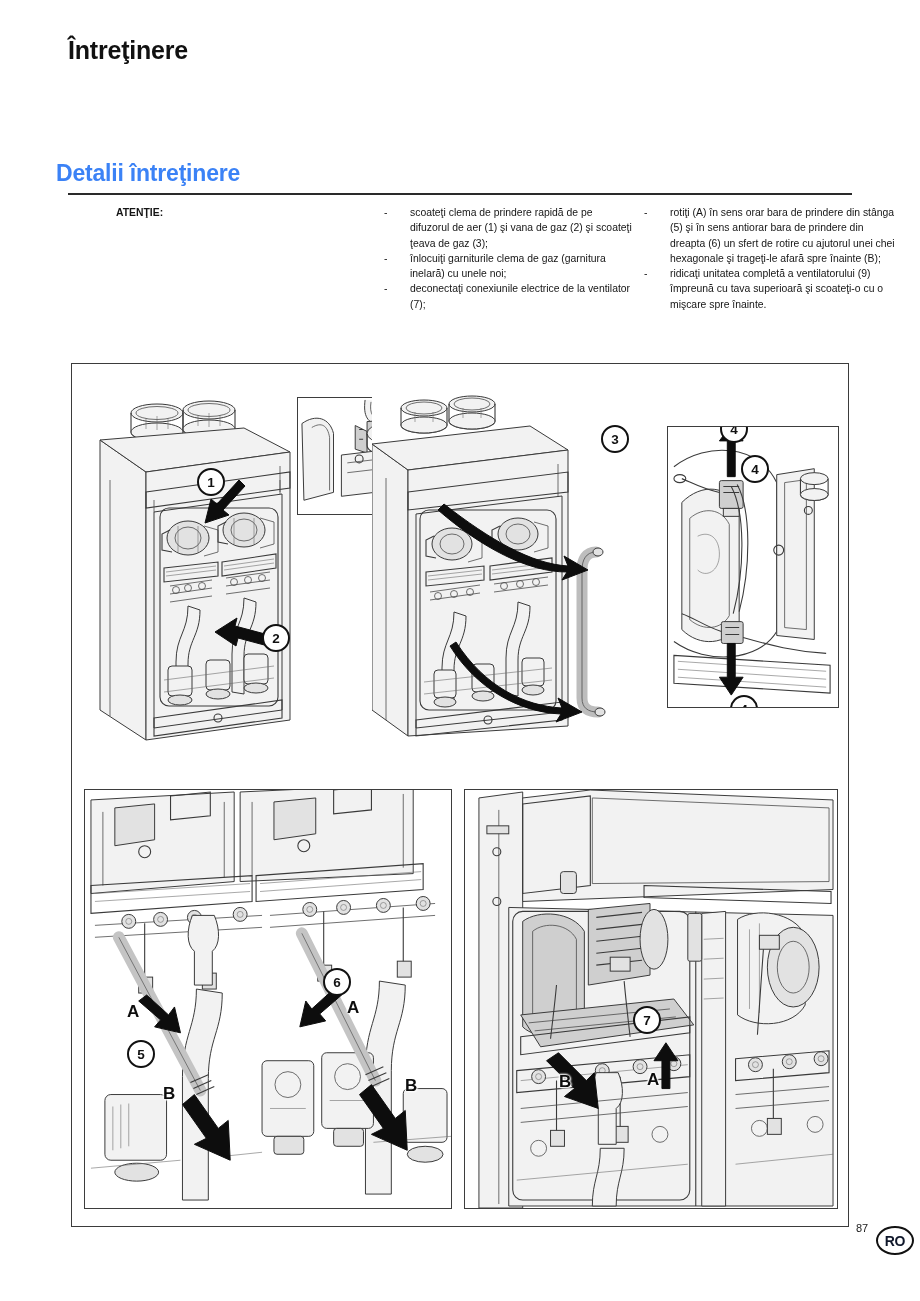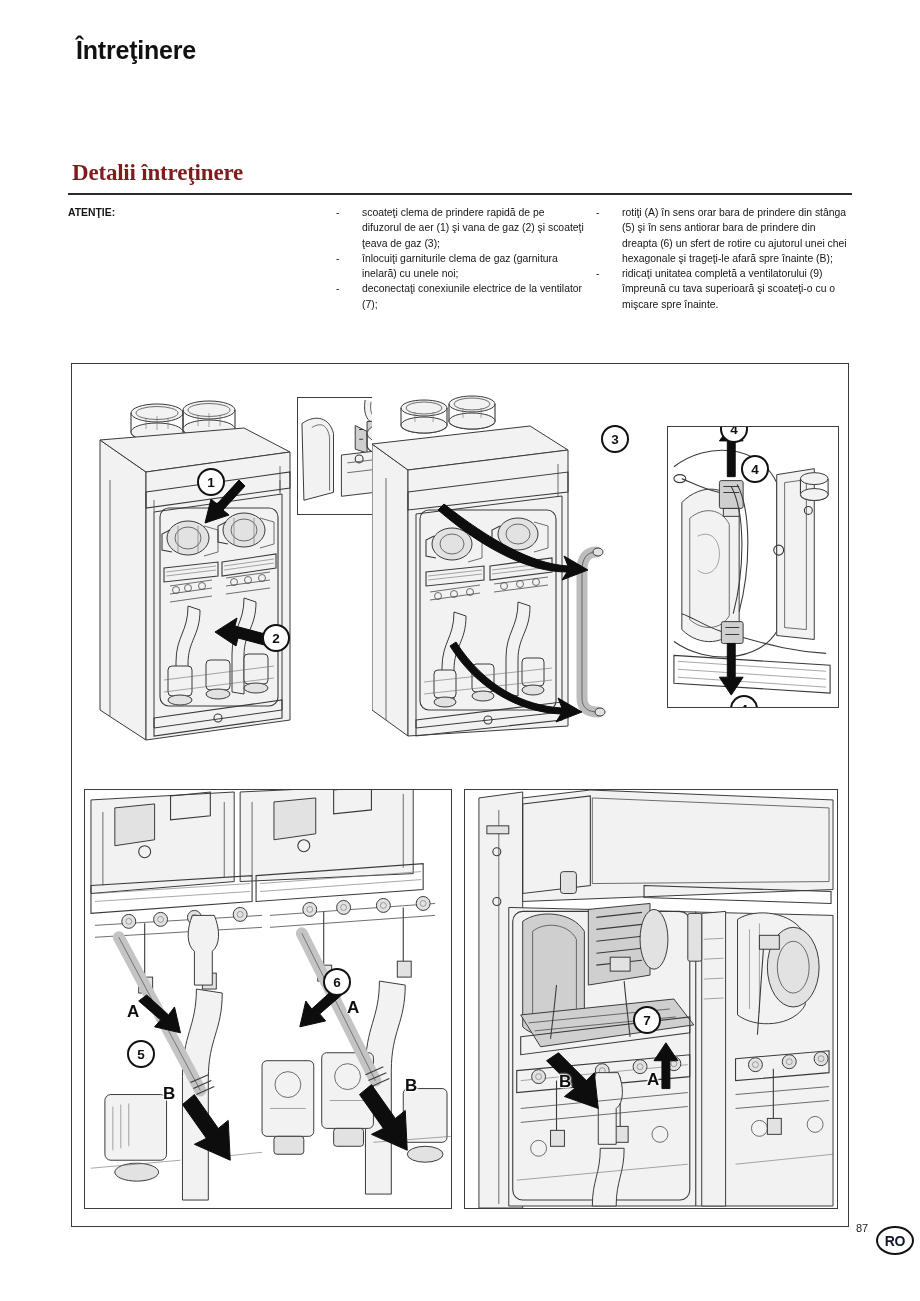--- a/index.html
+++ b/index.html
@@ -18,48 +18,47 @@
 
   
   #chapter-title {
     position: absolute;
     left: 68px;
     top: 36px;
     font-size: 25px;
     font-weight: bold;
     letter-spacing: -0.2px;
     color: #111;
-    margin-left: 8px;
   }
   #section-title {
     position: absolute;
-    left: 72px;
+    left: 56px;
     top: 160px;
     font-size: 23px;
     font-weight: bold;
     letter-spacing: -0.2px;
-    color: #7f1d1d;
-    font-family: Liberation Serif, serif;
+    color: #3b82f6;
   }
   #title-rule {
     position: absolute;
     left: 68px;
     top: 193px;
     width: 784px;
     height: 2px;
     background: #2a2a2a;
   }
 
   
   .text-col {
     position: absolute;
     top: 205px;
     font-size: 10.4px;
     line-height: 15.3px;
     color: #151515;
+    margin-left: 48px;
   }
   #col-warning { left: 68px;  width: 255px; font-weight: bold; }
   #col-steps-1 { left: 336px; width: 250px; }
   #col-steps-2 { left: 596px; width: 256px; }
 
   .warn-label { display: block; }
   .warn-body  { display: block; }
 
   .bullet-row {
     display: flex;

